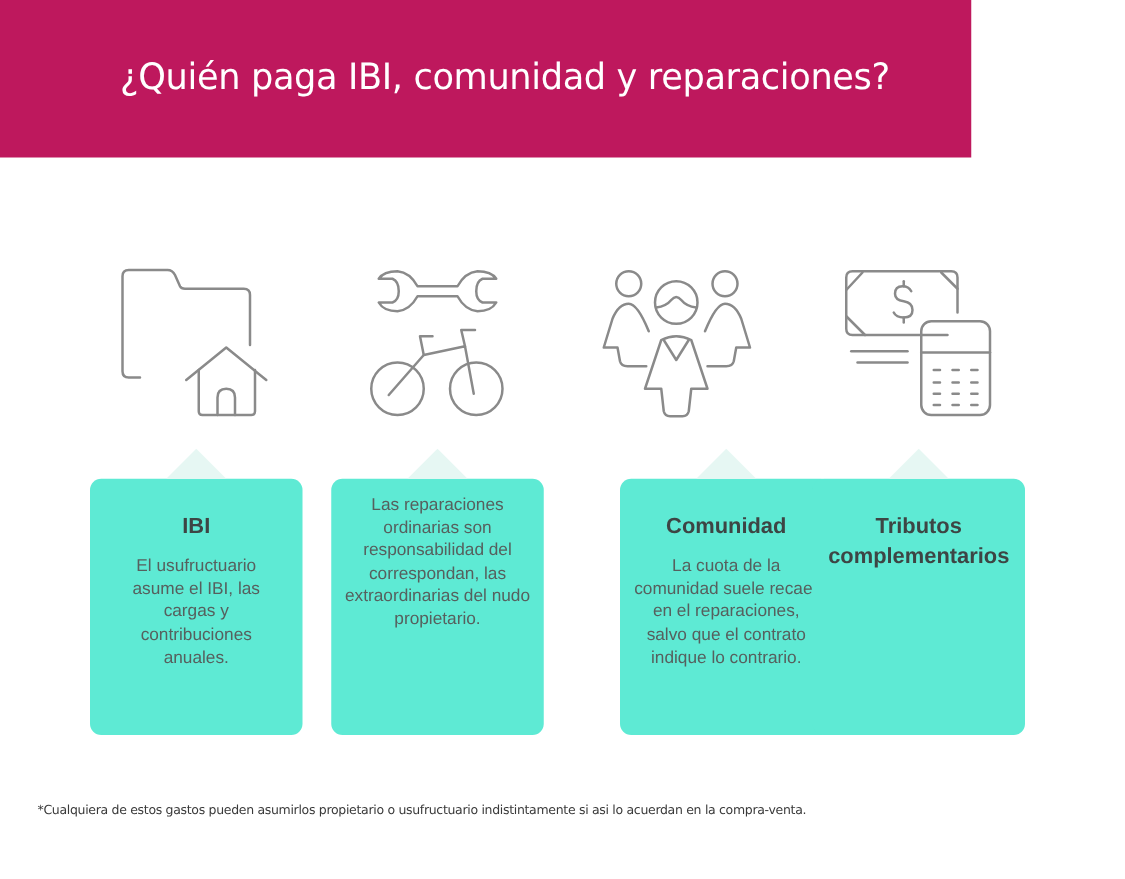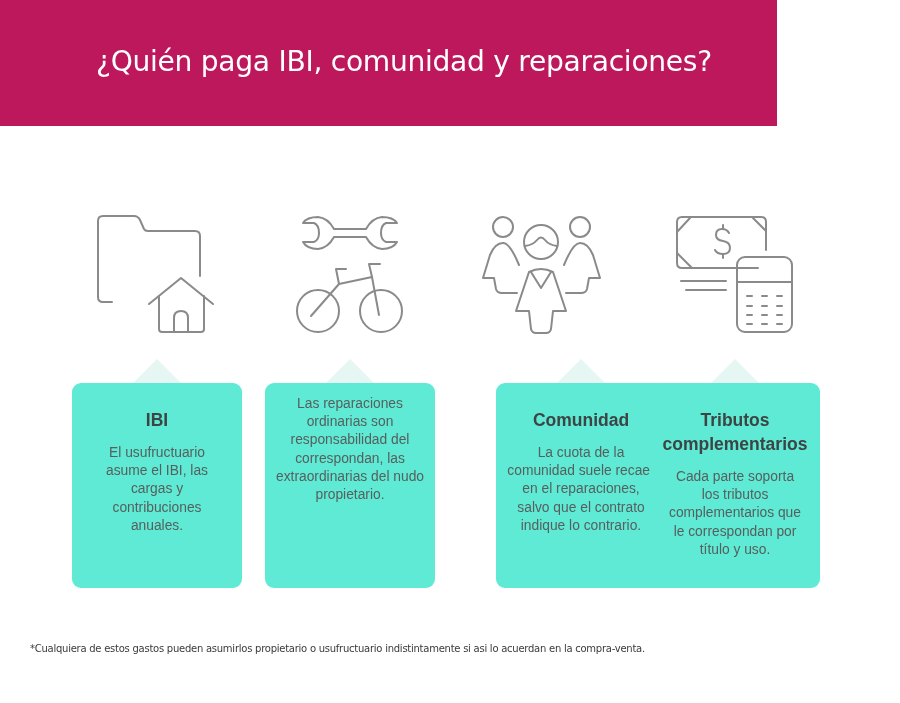--- a/index.html
+++ b/index.html
@@ -122,16 +122,15 @@
   <div class="card-body">Las reparaciones ordinarias son responsabilidad del correspondan, las extraordinarias del nudo propietario.</div>
 </div>
 
 <div class="card" style="left:457px;margin-left:39px;">
   <div class="card-title">Comunidad</div>
   <div class="card-body">La cuota de la comunidad suele recaer en el reparaciones, salvo que el contrato indique lo contrario.</div>
 </div>
 
 <div class="card" style="left:650px;">
   <div class="card-title">Tributos complementarios</div>
-  <div class="card-body" style="padding:0 6px;">Cada parte soporta los tributos complementarios que le correspondan por título y uso.</div>
 </div>
 
 <div class="footnote">*Cualquiera de estos gastos pueden asumirlos propietario o usufructuario indistintamente si asi lo acuerdan en la compra-venta.</div>
 
 </body></html>

